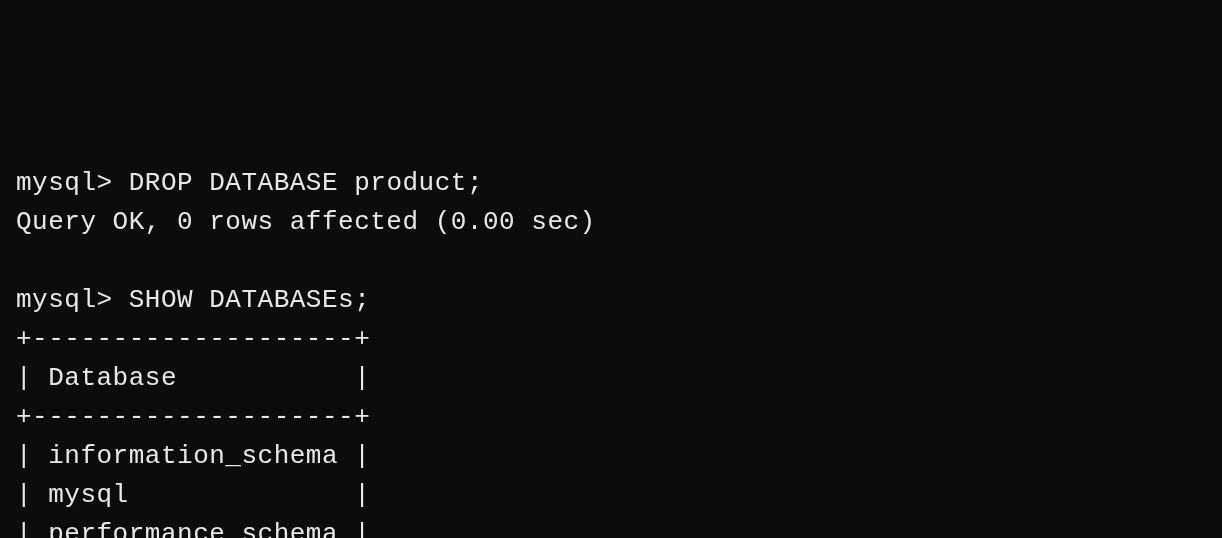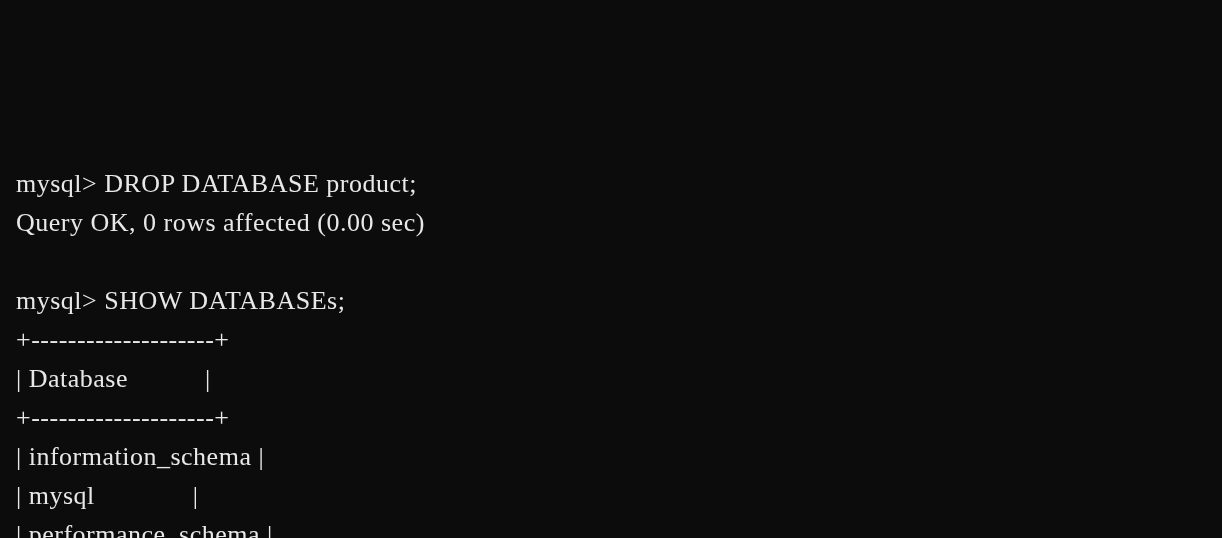--- a/index.html
+++ b/index.html
@@ -14,21 +14,20 @@
       font-size: 26px;
       line-height: 1.5;
       padding: 8px 16px;
       width: 1222px;
       height: 538px;
       white-space: pre;
       letter-spacing: 0.5px;
     }
     .terminal-line {
       display: block;
-      font-family: Liberation Serif, serif;
     }
   </style>
 </head>
 <body>
 
 
 
 <span class="terminal-line"><span>mysql&gt;</span> <span>DROP DATABASE product;</span></span><span class="terminal-line">Query OK, 0 rows affected (0.00 sec)</span><span class="terminal-line"> </span><span class="terminal-line"><span>mysql&gt;</span> <span>SHOW DATABASEs;</span></span><span class="terminal-line">+--------------------+</span><span class="terminal-line">| Database           |</span><span class="terminal-line">+--------------------+</span><span class="terminal-line">| information_schema |</span><span class="terminal-line">| mysql              |</span><span class="terminal-line">| performance_schema |</span>
 
 

